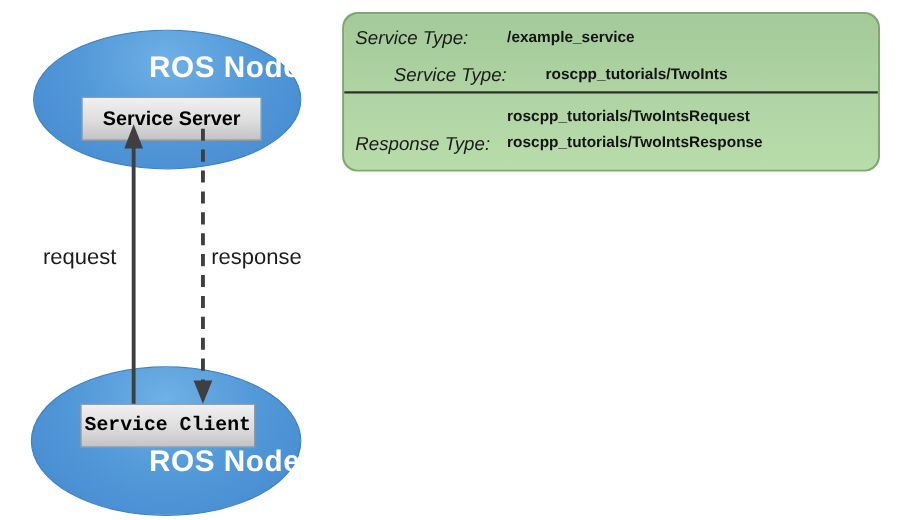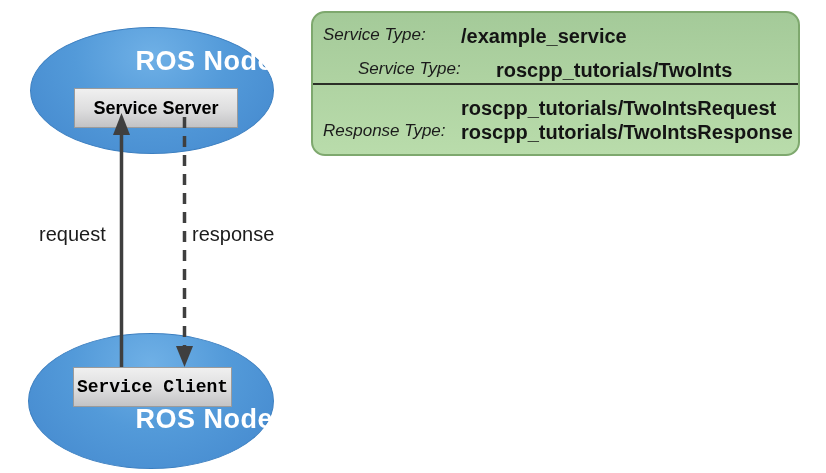--- a/index.html
+++ b/index.html
@@ -57,21 +57,21 @@
   }
   .info-row { position:absolute; left:10px; width:470px; height:22px; }
   .info-row.r1 { top:12px; }
   .info-row.r2 { top:46px;margin-left:35px; }
   .info-row.r3 { top:84px; }
   .info-row.r4 { top:108px; }
   .info-label {
     position:absolute; left:0; font-style:italic; font-size:17px; color:#1b1b1b;
   }
   .info-value {
-    position:absolute; left:138px; font-weight:bold; font-size:20px; color:#141414;
+    position:absolute; left:138px; font-weight:bold; font-size:14px; color:#141414;
   }
 </style>
 </head>
 <body>
 
 <div id="canvas">
 
   <div class="ros-ellipse ellipse-top">
     <div class="ros-node-label">ROS Node</div>
   </div>

